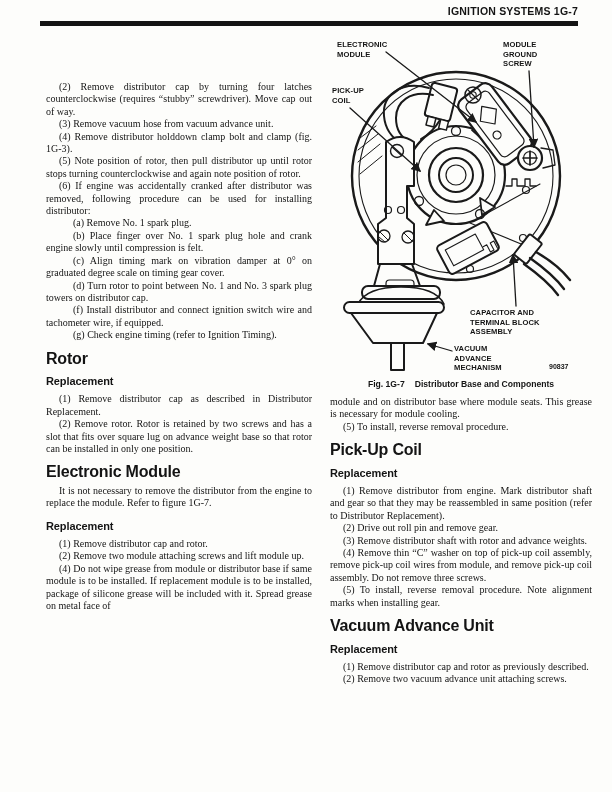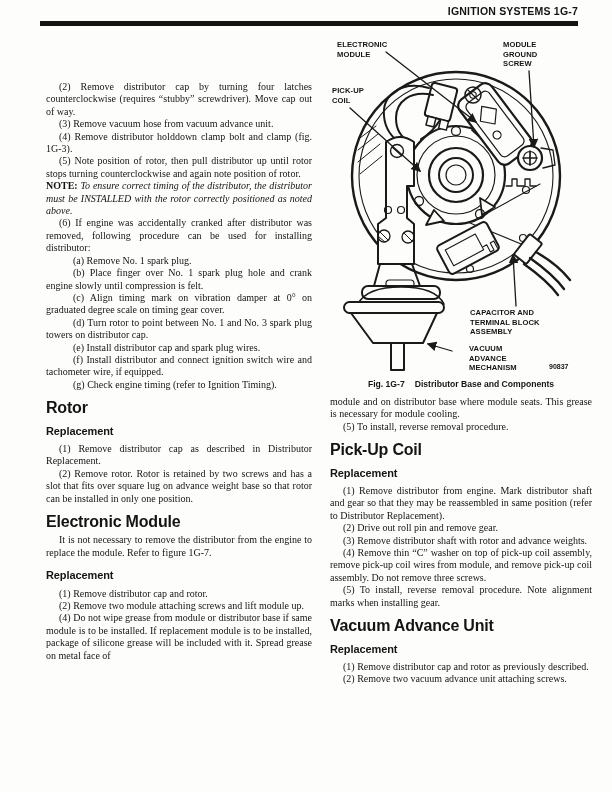--- a/index.html
+++ b/index.html
@@ -41,27 +41,25 @@
 <div class="page">
 
   <div class="hdr-title">IGNITION SYSTEMS 1G-7</div>
   <div class="hdr-rule"></div>
 
   <div class="col col-left">
     <p class="step">(2) Remove distributor cap by turning four latches counterclockwise (requires “stubby” screwdriver). Move cap out of way.</p>
     <p class="step">(3) Remove vacuum hose from vacuum advance unit.</p>
     <p class="step">(4) Remove distributor holddown clamp bolt and clamp (fig. 1G-3).</p>
     <p class="step">(5) Note position of rotor, then pull distributor up until rotor stops turning counterclockwise and again note position of rotor.</p>
-    <p class="note"><span class="nlab">NOTE:</span> <span class="ntxt">To ensure correct timing of the distributor, the distributor must be INSTALLED with the rotor correctly positioned as noted above.</span></p>
     <p class="step">(6) If engine was accidentally cranked after distributor was removed, following procedure can be used for installing distributor:</p>
     <p class="substep">(a) Remove No. 1 spark plug.</p>
     <p class="substep">(b) Place finger over No. 1 spark plug hole and crank engine slowly until compression is felt.</p>
     <p class="substep">(c) Align timing mark on vibration damper at 0° on graduated degree scale on timing gear cover.</p>
     <p class="substep">(d) Turn rotor to point between No. 1 and No. 3 spark plug towers on distributor cap.</p>
-    <p class="substep">(e) Install distributor cap and spark plug wires.</p>
     <p class="substep">(f) Install distributor and connect ignition switch wire and tachometer wire, if equipped.</p>
     <p class="substep">(g) Check engine timing (refer to Ignition Timing).</p>
     <h2>Rotor</h2>
     <h3>Replacement</h3>
     <p class="step">(1) Remove distributor cap as described in Distributor Replacement.</p>
     <p class="step">(2) Remove rotor. Rotor is retained by two screws and has a slot that fits over square lug on advance weight base so that rotor can be installed in only one position.</p>
     <h2>Electronic Module</h2>
     <p class="plain">It is not necessary to remove the distributor from the engine to replace the module. Refer to figure 1G-7.</p>
     <h3>Replacement</h3>
     <p class="step">(1) Remove distributor cap and rotor.</p>
@@ -180,21 +178,21 @@
     <div class="fig-label" style="left:7px;top:2px;">ELECTRONIC
 MODULE</div>
     <div class="fig-label" style="left:173px;top:2px;">MODULE
 GROUND
 SCREW</div>
     <div class="fig-label" style="left:2px;top:48px;">PICK-UP
 COIL</div>
     <div class="fig-label" style="left:140px;top:270px;">CAPACITOR AND
 TERMINAL BLOCK
 ASSEMBLY</div>
-    <div class="fig-label" style="left:139px;top:306px;">VACUUM
+    <div class="fig-label" style="left:124px;top:306px;">VACUUM
 ADVANCE
 MECHANISM</div>
     <div class="fig-num" style="left:219px;top:325px;">90837</div>
   </div>
 
   <div class="fig-caption">
     <span class="sp">Fig. 1G-7</span><span>Distributor Base and Components</span>
   </div>
 
   <div class="col col-right">

